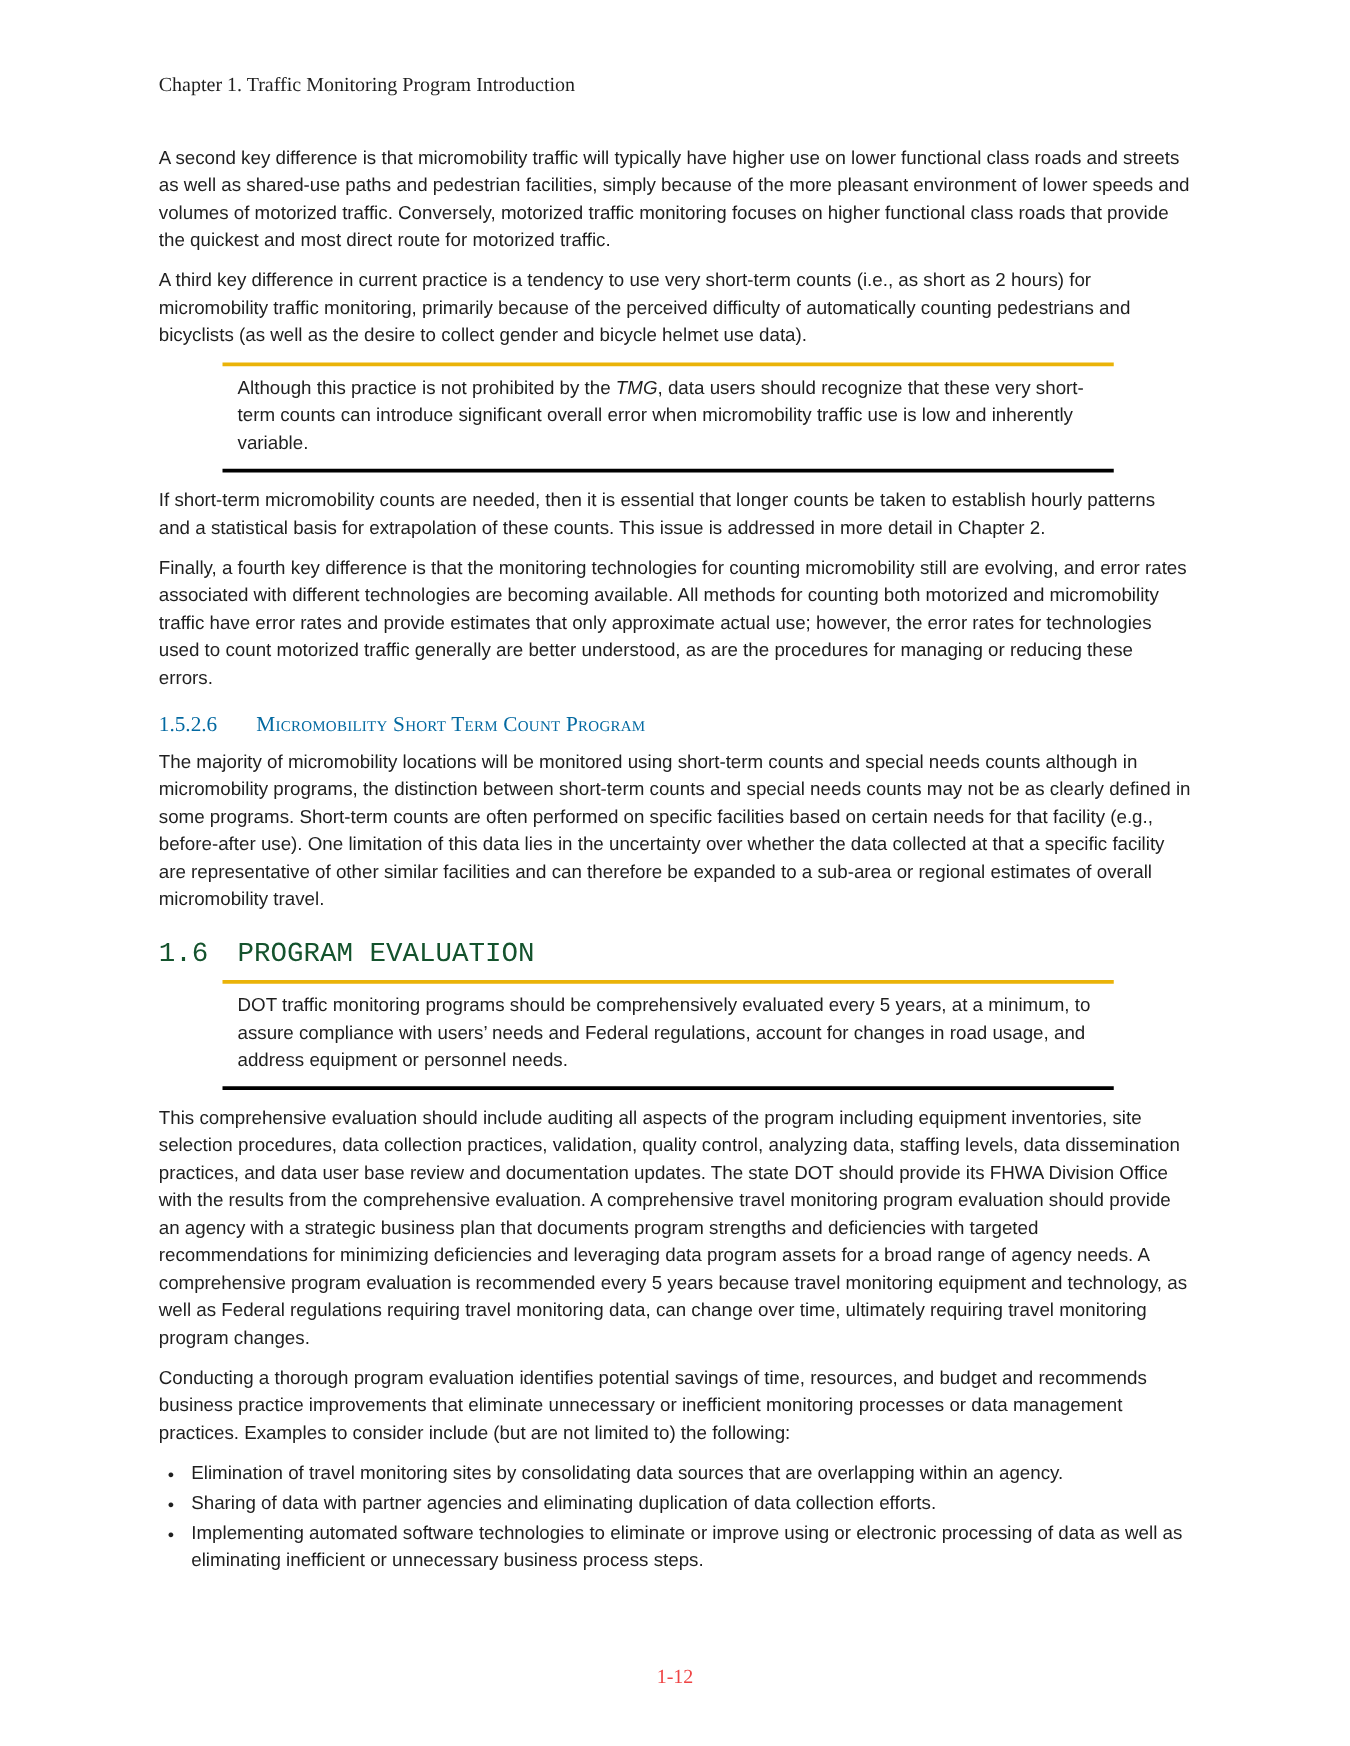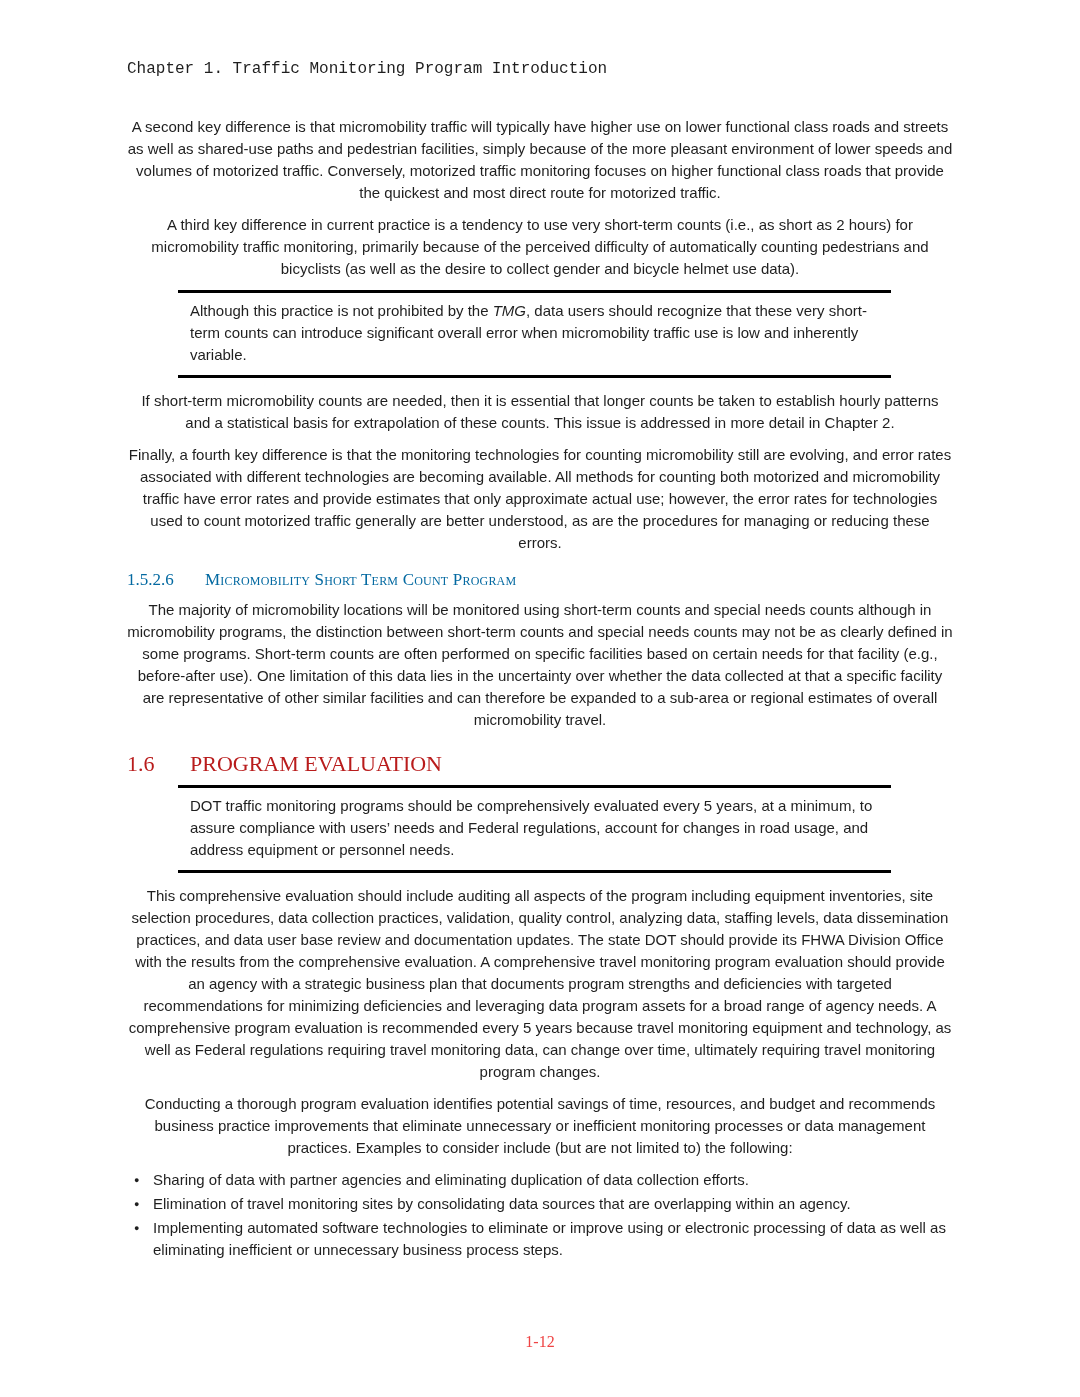--- a/index.html
+++ b/index.html
@@ -12,54 +12,54 @@
     font-family: "Liberation Sans", sans-serif;
     color: #1f1f1f;
     overflow: hidden;
   }
   .content {
     position: absolute;
     top: 0; left: 0; right: 0;
     padding: 60px 127px 0 127px;
   }
   .running-header {
-    font-family: Liberation Mono, monospace;
+    font-family: Liberation Serif, serif;
     font-size: 16px;
     font-weight: normal;
     color: #1f1f1f;
     margin-bottom: 38px;
   }
   p.body-para {
     font-size: 15px;
     line-height: 22px;
     margin-bottom: 10px;
-    text-align: center;
+    text-align: left;
   }
   .callout {
     margin: 4px 62px 12px 51px;
-    border-top: 3px solid #000000;
+    border-top: 3px solid #eab308;
     border-bottom: 3px solid #000000;
     padding: 7px 14px 9px 12px;
     font-size: 15px;
     line-height: 22px;
   }
   .h-sub {
     font-family: "Liberation Serif", serif;
     font-size: 17px;
     font-weight: normal;
     color: #0369a1;
     margin: 16px 0 9px 0;
   }
   .h-sub .h-num { display: inline-block; min-width: 78px; }
   .h-sub .h-title { font-variant: small-caps; letter-spacing: 0.2px; }
   .h-main {
-    font-family: Liberation Serif, serif;
+    font-family: Liberation Mono, monospace;
     font-size: 22px;
     font-weight: normal;
-    color: #b91c1c;
+    color: #14532d;
     margin: 20px 0 8px 0;
   }
   .h-main .h-num { display: inline-block; min-width: 63px; }
   ul.bullet-list {
     list-style: none;
     margin: 2px 0 0 0;
   }
   ul.bullet-list li {
     position: relative;
     padding-left: 26px;
@@ -112,21 +112,21 @@
 
     <h2 class="h-main"><span class="h-num">1.6</span><span class="h-title-main">PROGRAM EVALUATION</span></h2>
 
     <div class="callout">DOT traffic monitoring programs should be comprehensively evaluated every 5 years, at a minimum, to assure compliance with users’ needs and Federal regulations, account for changes in road usage, and address equipment or personnel needs.</div>
 
     <p class="body-para">This comprehensive evaluation should include auditing all aspects of the program including equipment inventories, site selection procedures, data collection practices, validation, quality control, analyzing data, staffing levels, data dissemination practices, and data user base review and documentation updates. The state DOT should provide its FHWA Division Office with the results from the comprehensive evaluation. A comprehensive travel monitoring program evaluation should provide an agency with a strategic business plan that documents program strengths and deficiencies with targeted recommendations for minimizing deficiencies and leveraging data program assets for a broad range of agency needs. A comprehensive program evaluation is recommended every 5 years because travel monitoring equipment and technology, as well as Federal regulations requiring travel monitoring data, can change over time, ultimately requiring travel monitoring program changes.</p>
 
     <p class="body-para">Conducting a thorough program evaluation identifies potential savings of time, resources, and budget and recommends business practice improvements that eliminate unnecessary or inefficient monitoring processes or data management practices. Examples to consider include (but are not limited to) the following:</p>
 
     <ul class="bullet-list">
+      <li>Elimination of travel monitoring sites by consolidating data sources that are overlapping within an agency.</li>
       <li>Sharing of data with partner agencies and eliminating duplication of data collection efforts.</li>
-      <li>Elimination of travel monitoring sites by consolidating data sources that are overlapping within an agency.</li>
       <li>Implementing automated software technologies to eliminate or improve using or electronic processing of data as well as eliminating inefficient or unnecessary business process steps.</li>
     </ul>
 
   </div>
 
   <div class="page-footer">1-12</div>
 </div>
 
 </body></html>

